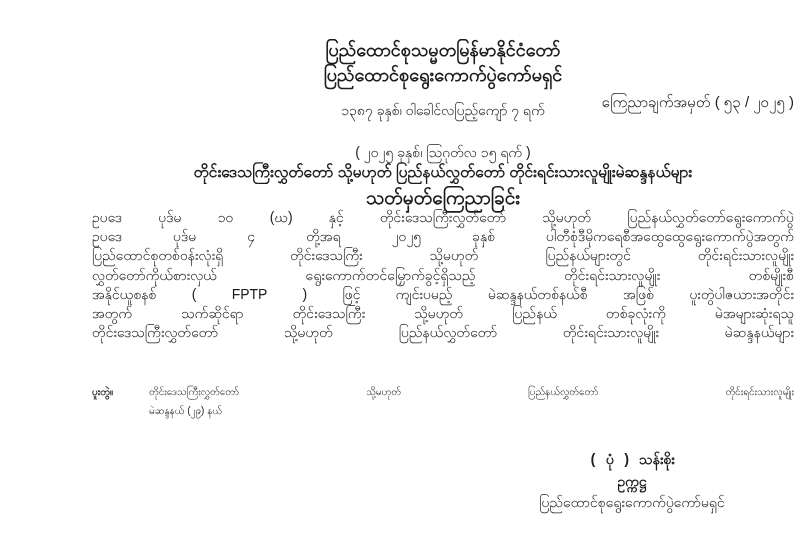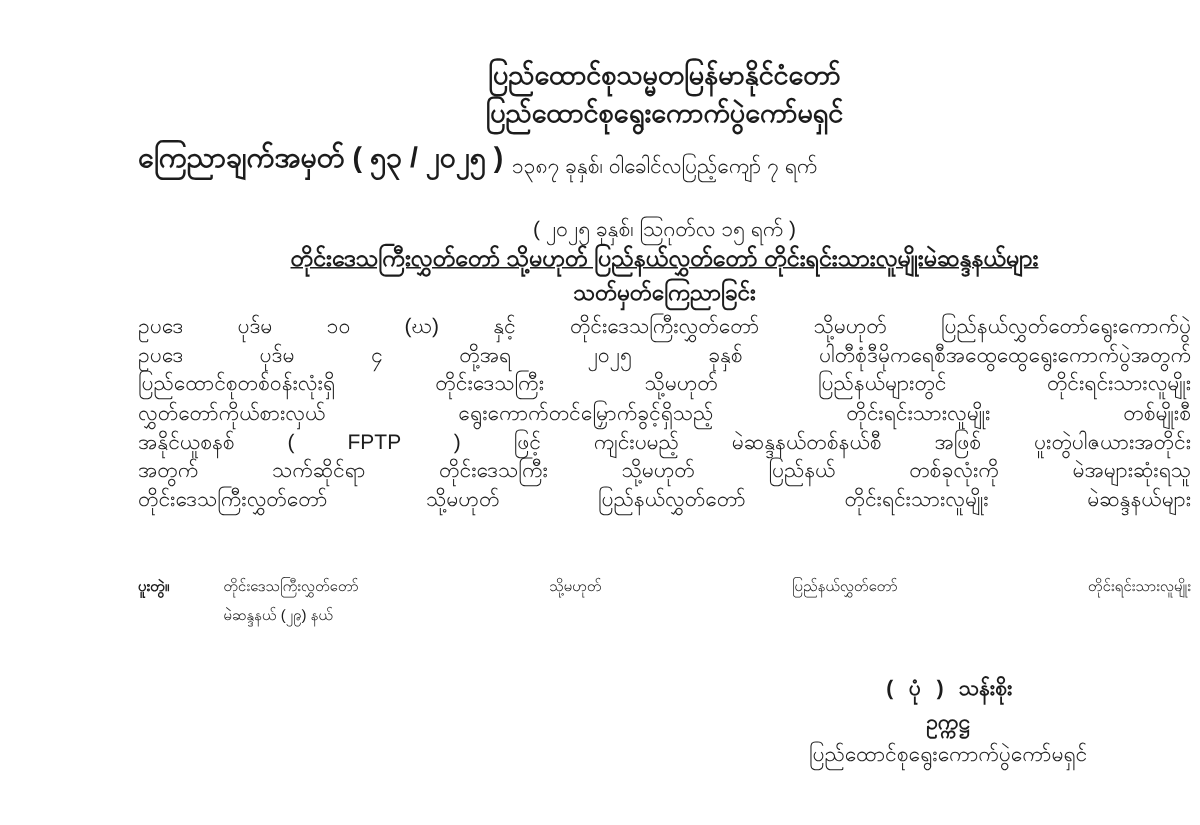--- a/index.html
+++ b/index.html
@@ -27,37 +27,37 @@
   .hdr-nation {
     position: absolute; left: 0; top: 38px; width: 702px;
     font-size: 18px; font-weight: bold; text-align: center;
   }
   .hdr-commission {
     position: absolute; left: 0; top: 63px; width: 702px;
     font-size: 18px; font-weight: bold; text-align: center;
   }
   .hdr-announce-no {
     position: absolute; left: 0; top: 92px; width: 702px;
-    font-size: 19px; font-weight: bold; text-align: left;
+    font-size: 15px; font-weight: normal; text-align: right;
   }
   .hdr-date-my {
     position: absolute; left: 0; top: 101px; width: 702px;
     font-size: 14px; text-align: center;
   }
   .hdr-date-en {
     position: absolute; left: 0; top: 143px; width: 702px;
     font-size: 14px; text-align: center;
   }
   .doc-title-1 {
     position: absolute; left: 0; top: 162px; width: 702px;
-    font-size: 15.5px; font-weight: bold; text-align: center; text-decoration: underline;
+    font-size: 15.5px; font-weight: bold; text-align: center;
   }
   .doc-title-2 {
     position: absolute; left: 0; top: 185px; width: 702px;
-    font-size: 15px; font-weight: bold; text-align: center;
+    font-size: 19px; font-weight: bold; text-align: center;
   }
 
   .body-para {
     position: absolute; left: 0; top: 208px; width: 702px;
     font-size: 14px;
   }
   .bl {
     height: 19.2px;
     line-height: 19.2px;
     text-align: justify;

